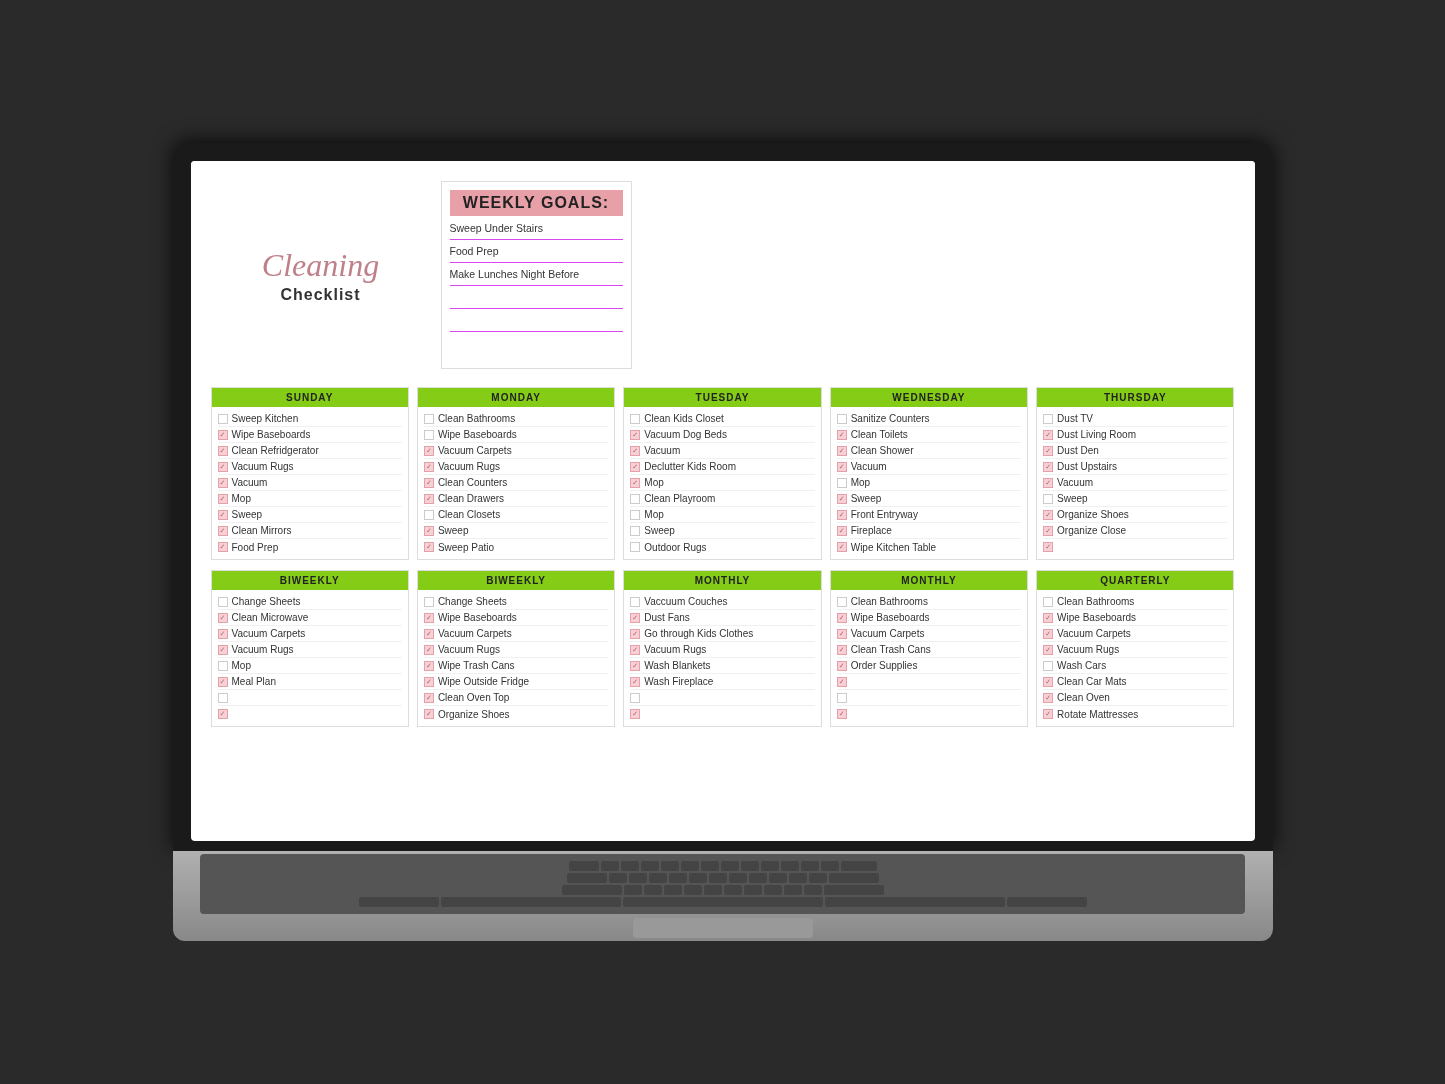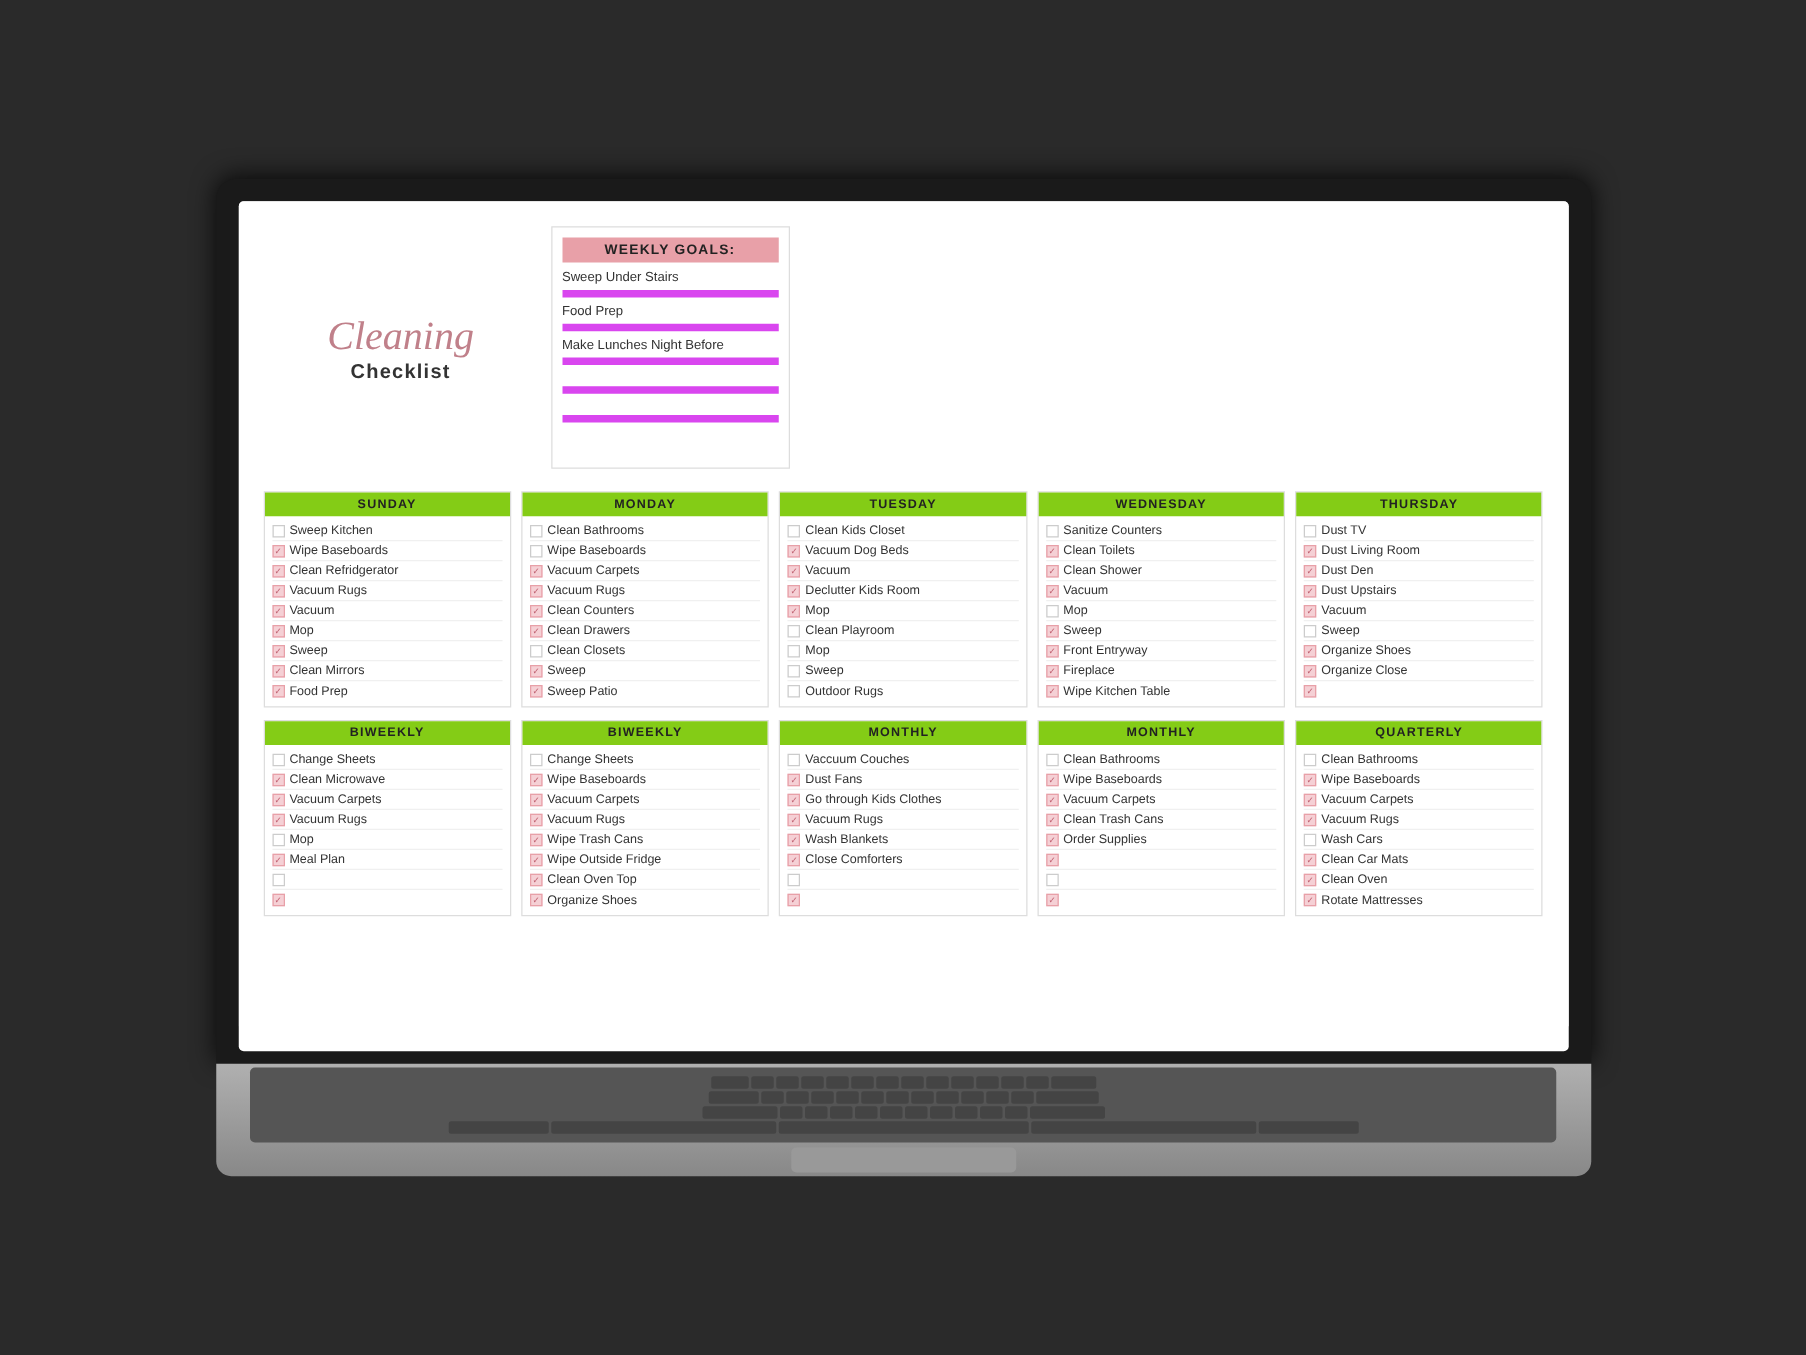--- a/index.html
+++ b/index.html
@@ -123,33 +123,33 @@
 
     .goal-box {
       border: 1px solid #ddd;
       padding: 8px;
     }
 
     .goal-header {
       background: #e8a0a8;
       color: #222;
       font-weight: bold;
-      font-size: 11px;
+      font-size: 16px;
       padding: 4px 6px;
       text-align: center;
       letter-spacing: 1px;
       margin-bottom: 6px;
     }
 
     .goal-item {
       font-size: 10.5px;
       color: #333;
       margin-bottom: 5px;
       padding-bottom: 4px;
-      border-bottom: 6px solid #d946ef;
+      border-bottom: 1px solid #d946ef;
       min-height: 18px;
     }
 
     .goal-item:last-child {
       border-bottom: none;
     }
 
     
     .daily-grid {
       display: grid;
@@ -547,21 +547,21 @@
                 <div class="checklist-item">
                   <div class="checkbox checked"></div>
                   <span>Vacuum Rugs</span>
                 </div>
                 <div class="checklist-item">
                   <div class="checkbox checked"></div>
                   <span>Wash Blankets</span>
                 </div>
                 <div class="checklist-item">
                   <div class="checkbox checked"></div>
-                  <span>Close Comforters</span>
+                  <span>Wash Fireplace</span>
                 </div>
                 <div class="checklist-item">
                   <div class="checkbox"></div>
                   <span></span>
                 </div>
                 <div class="checklist-item">
                   <div class="checkbox checked"></div>
                   <span></span>
                 </div>
               </div>

